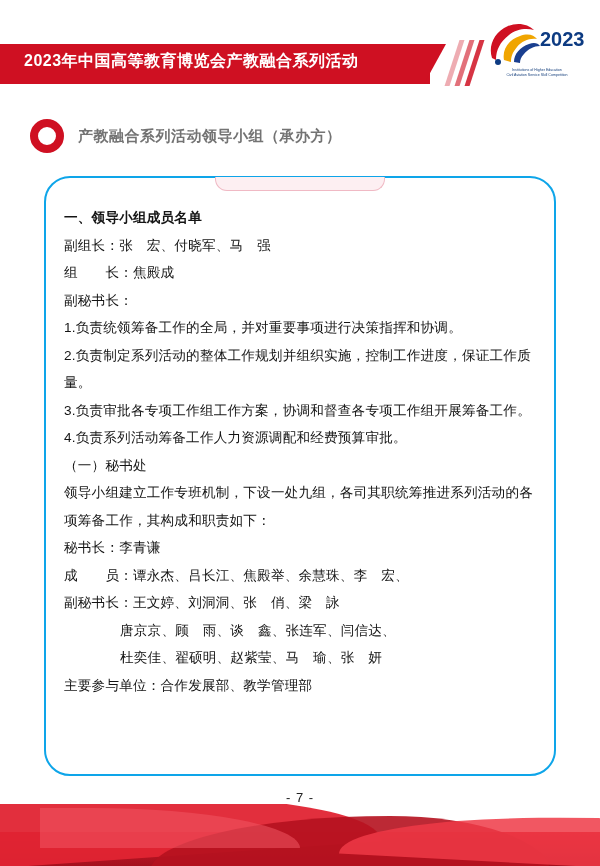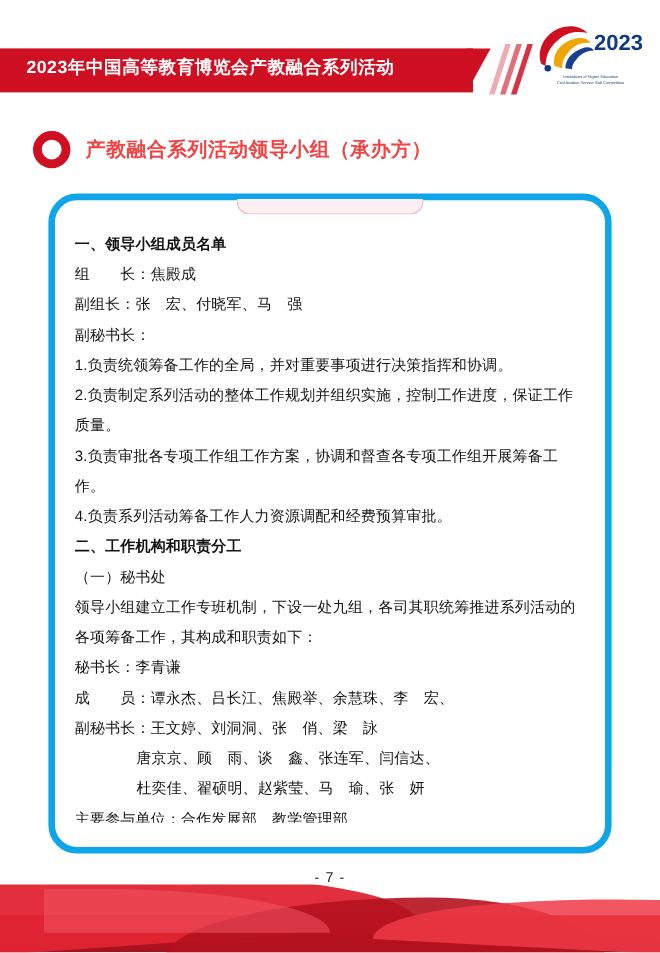--- a/index.html
+++ b/index.html
@@ -124,34 +124,34 @@
   .title-dot {
     margin-left: 30px;
     width: 34px;
     height: 34px;
     border-radius: 50%;
     border: 8px solid #cf1022;
     box-sizing: border-box;
   }
   .section-title {
     margin-left: 14px;
-    font-size: 18px;
+    font-size: 15px;
     font-weight: bold;
-    color: #ef4444;
+    color: #737373;
     letter-spacing: 0.5px;
   }
 
   
   .card-outer {
     position: absolute;
     left: 44px;
     top: 176px;
     width: 512px;
     height: 600px;
-    border: 6px solid #0ea5e9;
+    border: 2px solid #0ea5e9;
     border-radius: 26px;
     background: #ffffff;
     box-sizing: border-box;
   }
   .card-notch {
     position: absolute;
     left: 50%;
     top: -1px;
     transform: translateX(-50%);
     width: 170px;
@@ -307,36 +307,35 @@
     <div class="section-title">产教融合系列活动领导小组（承办方）</div>
   </div>
 
   <div class="card-outer">
     <div class="card-notch"></div>
     <div class="card-inner body-text">
 
       <p class="heading-line">一、领导小组成员名单</p>
 
       <div class="member-row">
+        <span class="member-label">副组长：</span>
+        <span class="member-value">张　宏、付晓军、马　强</span>
+      </div>
+
+      <div class="member-row">
         <span class="member-label">组　　长：</span>
         <span class="member-value">焦殿成</span>
-      </div>
-
-      <div class="member-row">
-        <span class="member-label">副组长：</span>
-        <span class="member-value">张　宏、付晓军、马　强</span>
       </div>
 
       <p class="para">副秘书长：</p>
       <p class="para">1.负责统领筹备工作的全局，并对重要事项进行决策指挥和协调。</p>
       <p class="para">2.负责制定系列活动的整体工作规划并组织实施，控制工作进度，保证工作质量。</p>
       <p class="para">3.负责审批各专项工作组工作方案，协调和督查各专项工作组开展筹备工作。</p>
       <p class="para">4.负责系列活动筹备工作人力资源调配和经费预算审批。</p>
 
-      <p class="heading-line">二、工作机构和职责分工</p>
       <p class="para">（一）秘书处</p>
       <p class="para">领导小组建立工作专班机制，下设一处九组，各司其职统筹推进系列活动的各项筹备工作，其构成和职责如下：</p>
 
       <div class="member-row">
         <span class="member-label">秘书长：</span>
         <span class="member-value">李青谦</span>
       </div>
 
       <div class="member-row">
         <span class="member-label">成　　员：</span>

